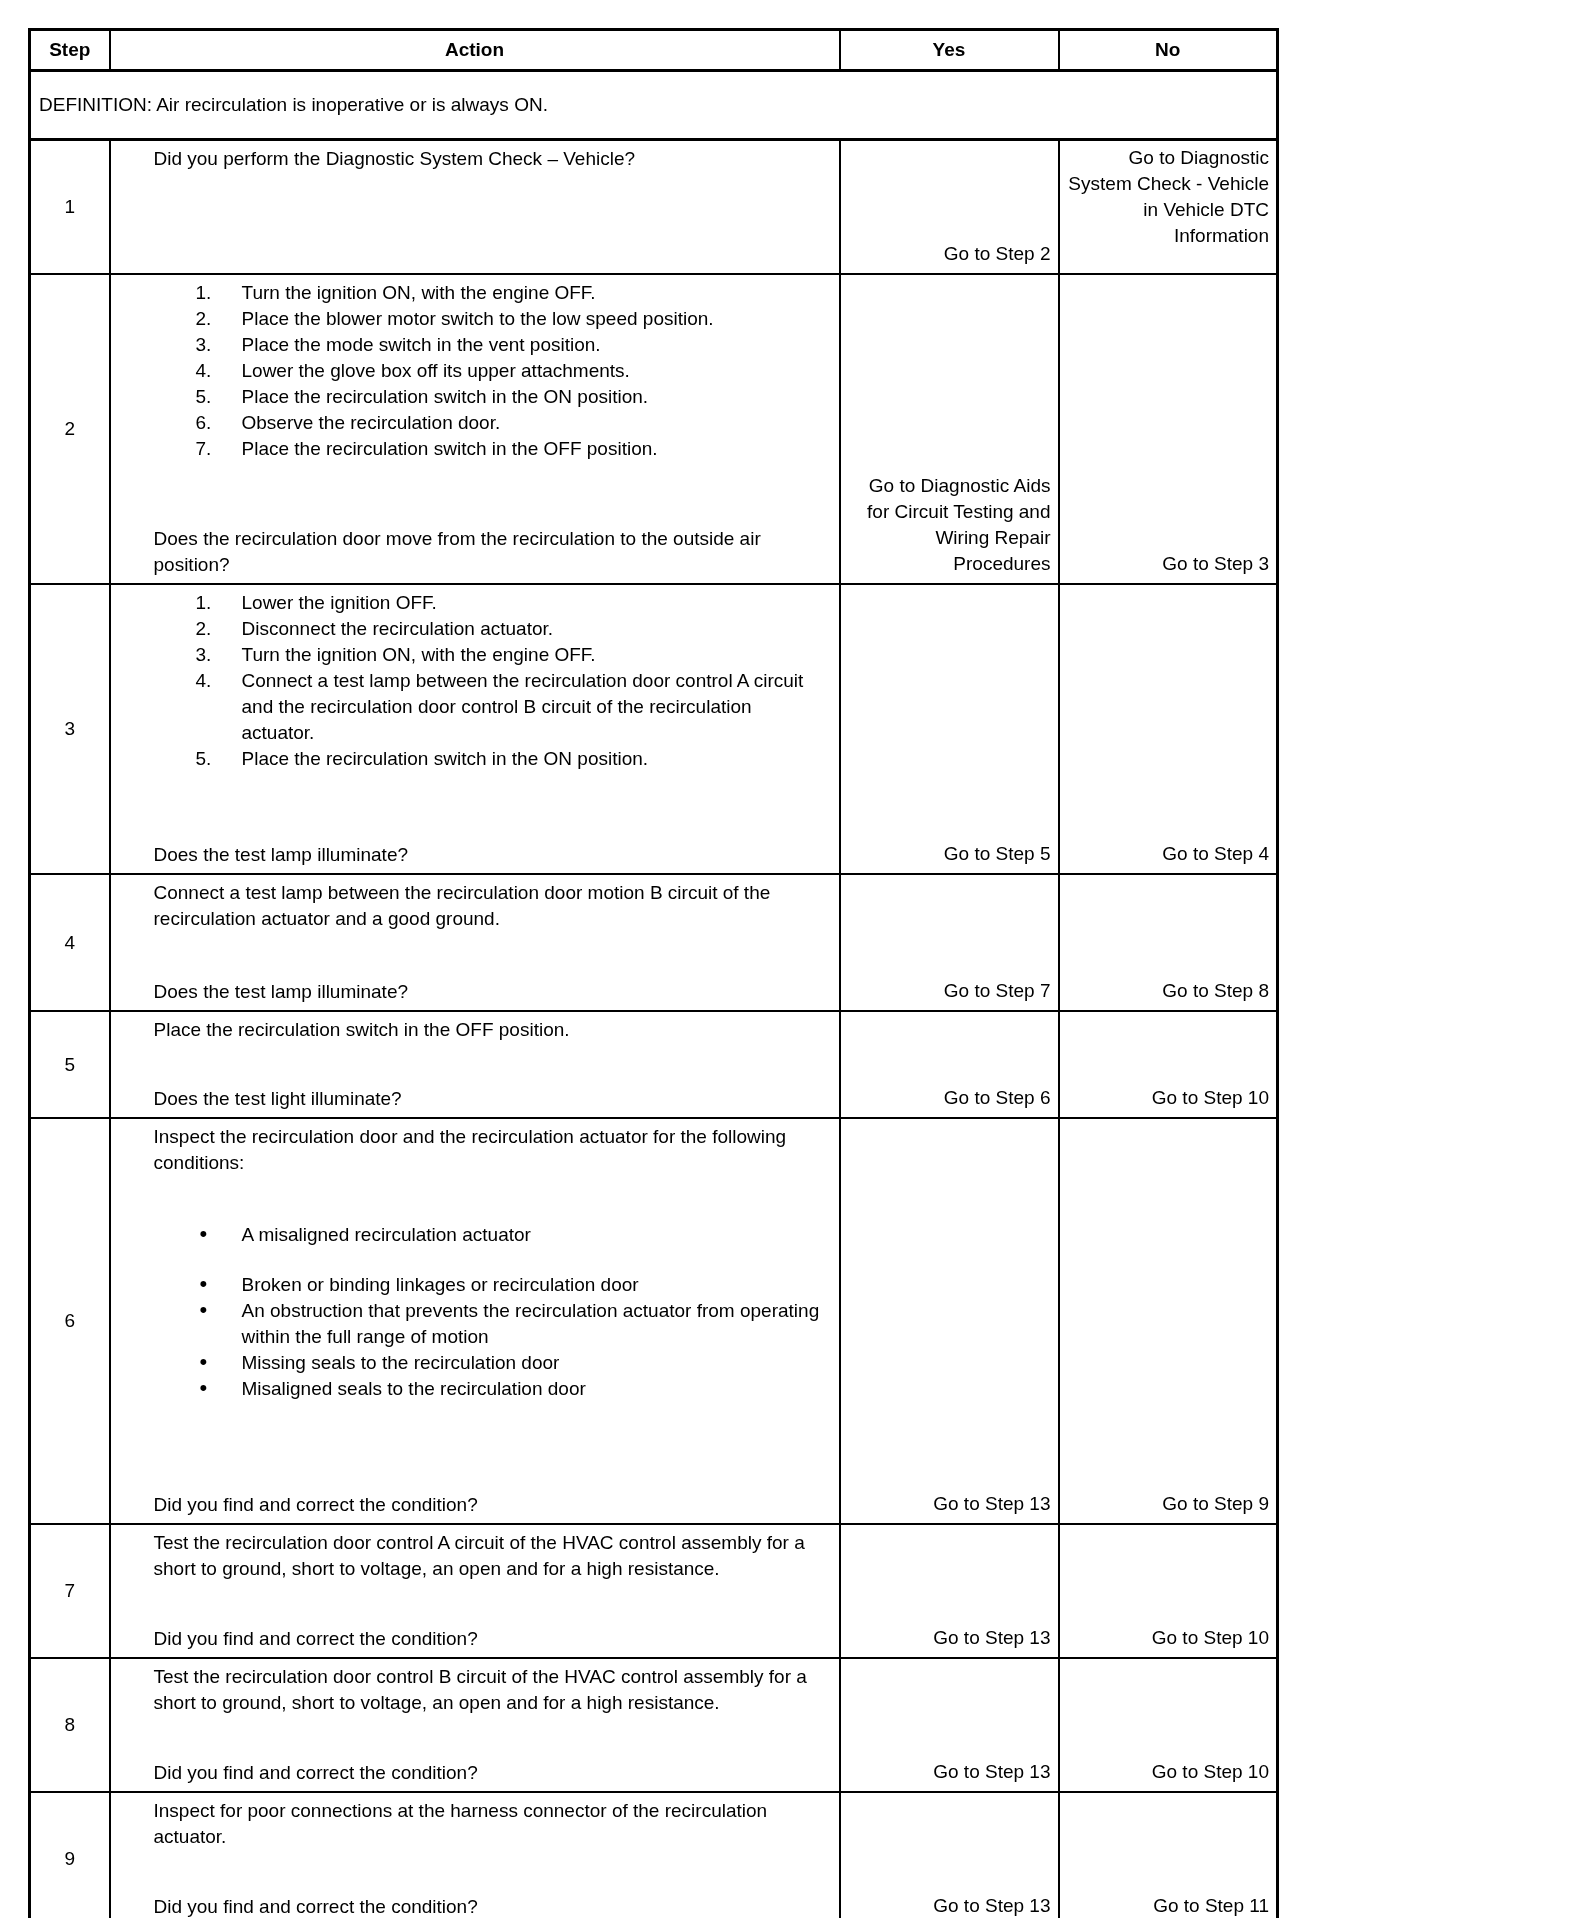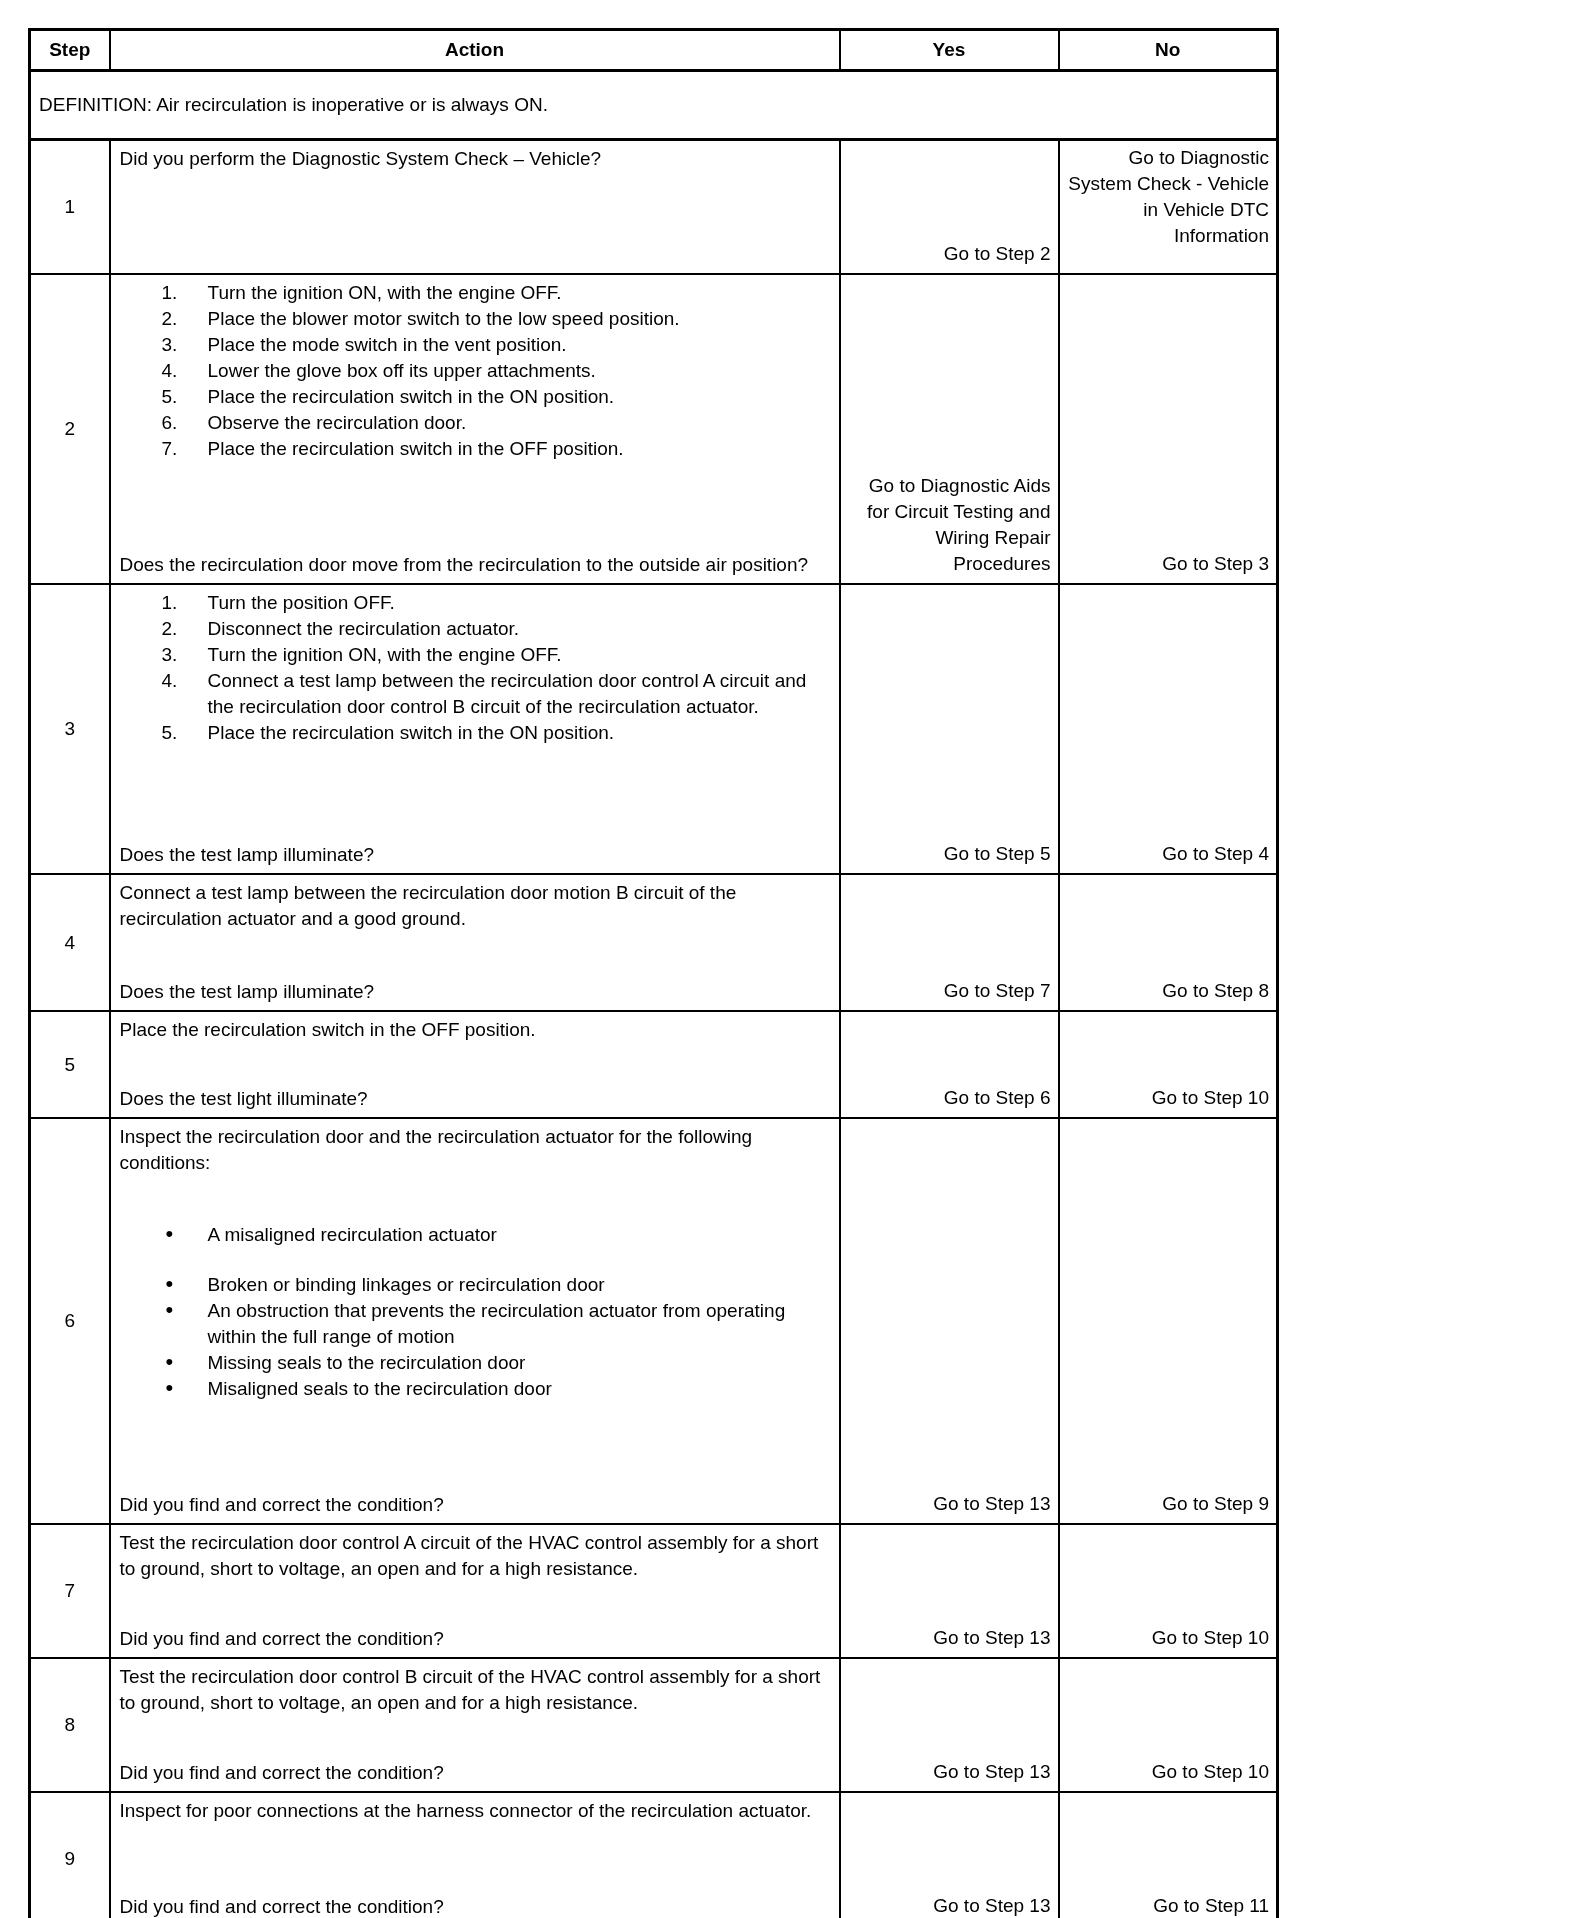--- a/index.html
+++ b/index.html
@@ -17,21 +17,21 @@
     border: 3px solid #000;
   }
   th, td { border: 2px solid #000; vertical-align: top; }
   thead th {
     font-weight: bold; text-align: center;
     padding: 6px 4px; border-bottom: 3px solid #000;
   }
   td.def-cell { padding: 20px 8px; border-bottom: 3px solid #000; }
   td.step { text-align: center; vertical-align: middle; padding: 4px; }
   td.action { padding: 5px 9px; }
-  .action-flex { display: flex; flex-direction: column; }
+  .action-flex { display: flex; flex-direction: column; margin-left: 34px; }
   .intro { margin: 0; }
   .question { margin: 0; margin-top: auto; }
   td.yn { text-align: right; vertical-align: bottom; padding: 4px 7px 6px 7px; }
   td.yn.top { vertical-align: top; }
   ol.num-list, ul.dot-list {
     list-style: none; margin: 0; padding: 0; counter-reset: n;
   }
   ol.num-list li { counter-increment: n; position: relative; padding-left: 88px; }
   ol.num-list li::before { content: counter(n) "."; position: absolute; left: 42px; }
   ul.dot-list { margin-top: 46px; }
@@ -92,21 +92,21 @@
         </td>
         <td class="yn">Go to Diagnostic Aids for Circuit Testing and Wiring Repair Procedures</td>
         <td class="yn">Go to Step 3</td>
       </tr>
 
       <tr>
         <td class="step">3</td>
         <td class="action">
           <div class="action-flex" style="min-height:278px">
             <ol class="num-list">
-              <li>Turn the position OFF.</li>
+              <li>Lower the ignition OFF.</li>
               <li>Disconnect the recirculation actuator.</li>
               <li>Turn the ignition ON, with the engine OFF.</li>
               <li>Connect a test lamp between the recirculation door control A circuit and the recirculation door control B circuit of the recirculation actuator.</li>
               <li>Place the recirculation switch in the ON position.</li>
             </ol>
             <p class="question">Does the test lamp illuminate?</p>
           </div>
         </td>
         <td class="yn">Go to Step 5</td>
         <td class="yn">Go to Step 4</td>

